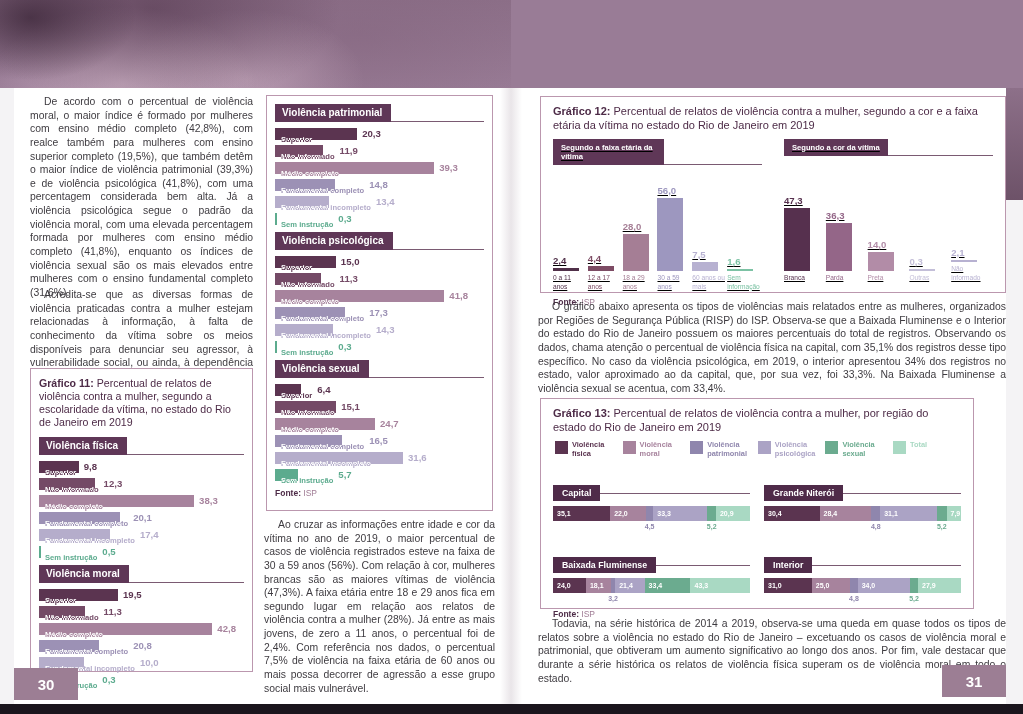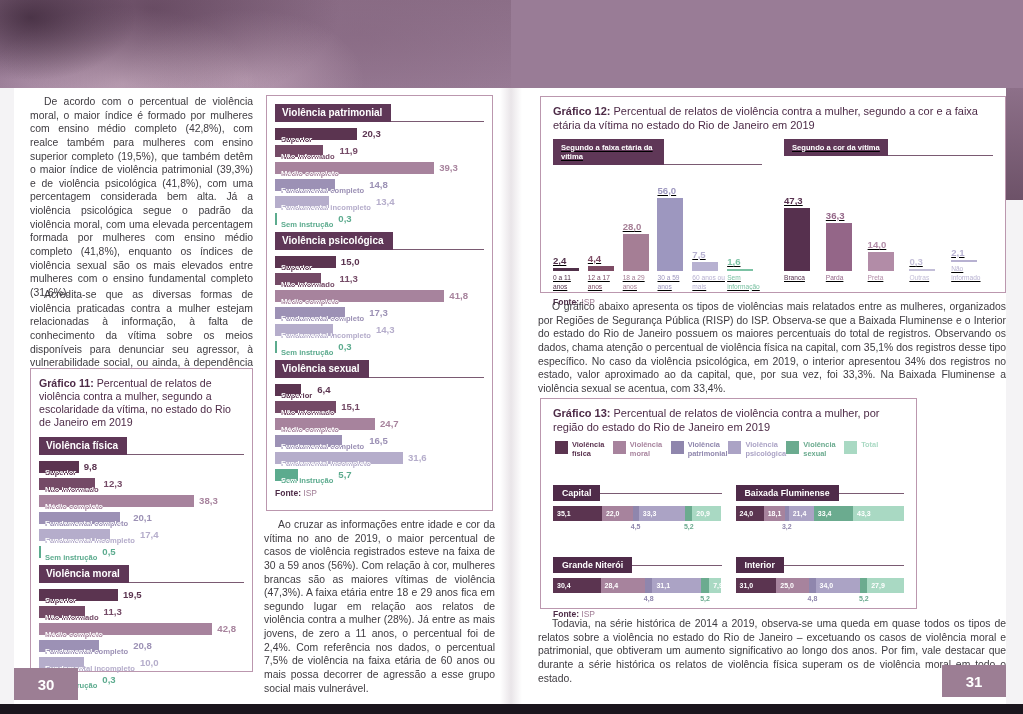--- a/index.html
+++ b/index.html
@@ -456,21 +456,21 @@
           </div>
     </div>
       </div>
     <p class="fonte"><b>Fonte:</b> <span>ISP</span></p>
   </div>
 
   <div class="para" style="left:538px;top:300px;width:468px;">
     <span class="ind"></span><span>O gráfico abaixo apresenta os tipos de violências mais relatados entre as mulheres, organizados por Regiões de Segurança Pública (RISP) do ISP. Observa-se que a Baixada Fluminense e o Interior do estado do Rio de Janeiro possuem os maiores percentuais do total de registros. Observando os dados, chama atenção o percentual de violência física na capital, com 35,1% dos registros desse tipo específico. No caso da violência psicológica, em 2019, o interior apresentou 34% dos registros no estado, valor aproximado ao da capital, que, por sua vez, foi 33,3%. Na Baixada Fluminense a violência sexual se acentua, com 33,4%.</span>
   </div>
 
-  <div class="chartbox" style="left:540px;top:398px;width:377px;height:211px;padding:8px 12px;">
+  <div class="chartbox" style="left:540px;top:398px;width:434px;height:211px;padding:8px 12px;">
     <p class="gtitle" style="font-size:11px;"><b>Gráfico 13:</b><span> Percentual de relatos de violência contra a mulher, por região do estado do Rio de Janeiro em 2019</span></p>
     <div id="g13-legend" class="legend">
         <div class="legend-item">
        <span class="legend-sw" style="background:#5b3450"></span>
        <span class="legend-tx" style="color:#5b3450">Violência física</span>
      </div>
         <div class="legend-item">
        <span class="legend-sw" style="background:#a7839d"></span>
        <span class="legend-tx" style="color:#a7839d">Violência moral</span>
      </div>
@@ -513,20 +513,46 @@
               <div class="sseg" style="width:17.272727272727273%;background:#a9d9c3">
                 <span>20,9</span>
               </div>
             </div>
             <span class="sunder" style="left:49.05%;color:#8f86ad">4,5</span>
             <span class="sunder" style="left:80.58%;color:#6bab8f">5,2</span>
       </div>
     </div>
         <div class="region">
       <div class="region-head">
+        <span class="region-tab">Grande Niterói</span>
+        <span class="region-rule"></span>
+      </div>
+      <div class="sbar-wrap">
+        <div class="sbar">
+              <div class="sseg" style="width:28.200371057513912%;background:#5b3450">
+                <span>30,4</span>
+              </div>
+              <div class="sseg" style="width:26.34508348794063%;background:#a7839d">
+                <span>28,4</span>
+              </div>
+              <div class="sseg" style="width:4.452690166975881%;background:#8f86ad"></div>
+              <div class="sseg" style="width:28.849721706864567%;background:#aba3c5">
+                <span>31,1</span>
+              </div>
+              <div class="sseg" style="width:4.823747680890538%;background:#6bab8f"></div>
+              <div class="sseg" style="width:7.328385899814471%;background:#a9d9c3">
+                <span>7,9</span>
+              </div>
+            </div>
+            <span class="sunder" style="left:56.77%;color:#8f86ad">4,8</span>
+            <span class="sunder" style="left:90.26%;color:#6bab8f">5,2</span>
+      </div>
+    </div>
+        <div class="region">
+      <div class="region-head">
         <span class="region-tab">Baixada Fluminense</span>
         <span class="region-rule"></span>
       </div>
       <div class="sbar-wrap">
         <div class="sbar">
               <div class="sseg" style="width:16.73640167364017%;background:#5b3450">
                 <span>24,0</span>
               </div>
               <div class="sseg" style="width:12.622036262203629%;background:#a7839d">
                 <span>18,1</span>
@@ -536,46 +562,20 @@
                 <span>21,4</span>
               </div>
               <div class="sseg" style="width:23.291492329149236%;background:#6bab8f">
                 <span>33,4</span>
               </div>
               <div class="sseg" style="width:30.195258019525806%;background:#a9d9c3">
                 <span>43,3</span>
               </div>
             </div>
             <span class="sunder" style="left:30.47%;color:#8f86ad">3,2</span>
-      </div>
-    </div>
-        <div class="region">
-      <div class="region-head">
-        <span class="region-tab">Grande Niterói</span>
-        <span class="region-rule"></span>
-      </div>
-      <div class="sbar-wrap">
-        <div class="sbar">
-              <div class="sseg" style="width:28.200371057513912%;background:#5b3450">
-                <span>30,4</span>
-              </div>
-              <div class="sseg" style="width:26.34508348794063%;background:#a7839d">
-                <span>28,4</span>
-              </div>
-              <div class="sseg" style="width:4.452690166975881%;background:#8f86ad"></div>
-              <div class="sseg" style="width:28.849721706864567%;background:#aba3c5">
-                <span>31,1</span>
-              </div>
-              <div class="sseg" style="width:4.823747680890538%;background:#6bab8f"></div>
-              <div class="sseg" style="width:7.328385899814471%;background:#a9d9c3">
-                <span>7,9</span>
-              </div>
-            </div>
-            <span class="sunder" style="left:56.77%;color:#8f86ad">4,8</span>
-            <span class="sunder" style="left:90.26%;color:#6bab8f">5,2</span>
       </div>
     </div>
         <div class="region">
       <div class="region-head">
         <span class="region-tab">Interior</span>
         <span class="region-rule"></span>
       </div>
       <div class="sbar-wrap">
         <div class="sbar">
               <div class="sseg" style="width:24.237685691946833%;background:#5b3450">

